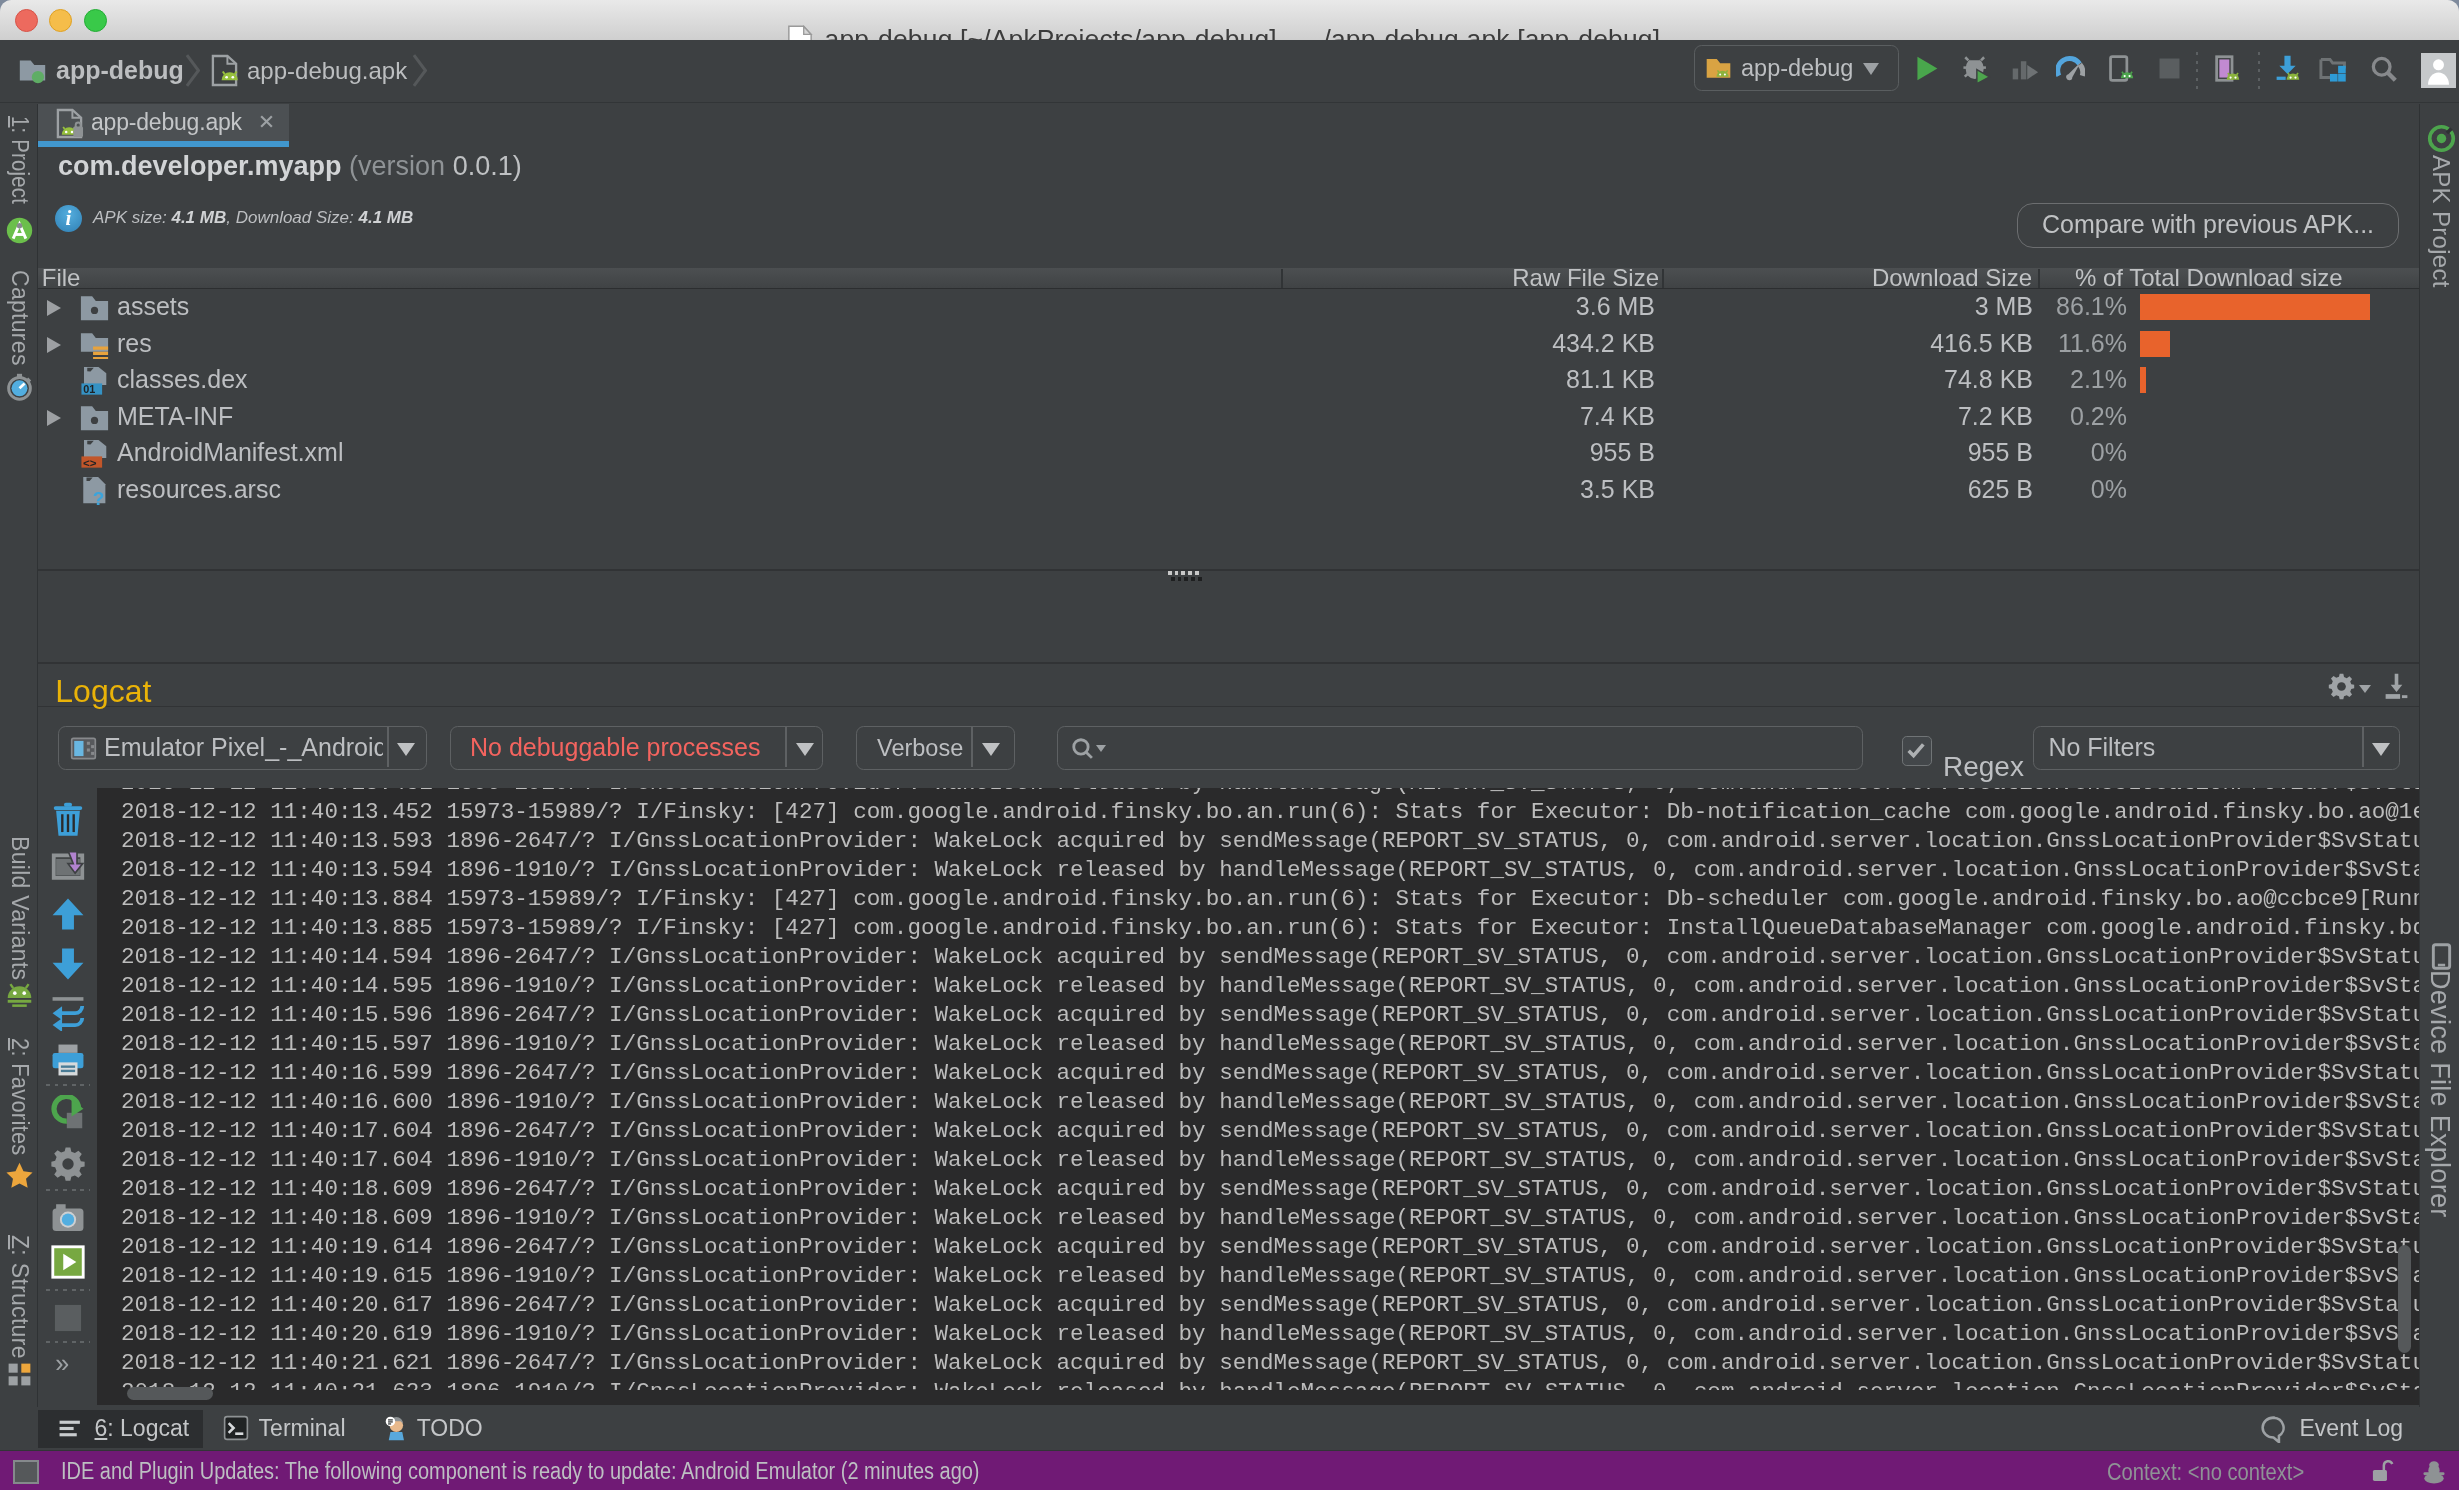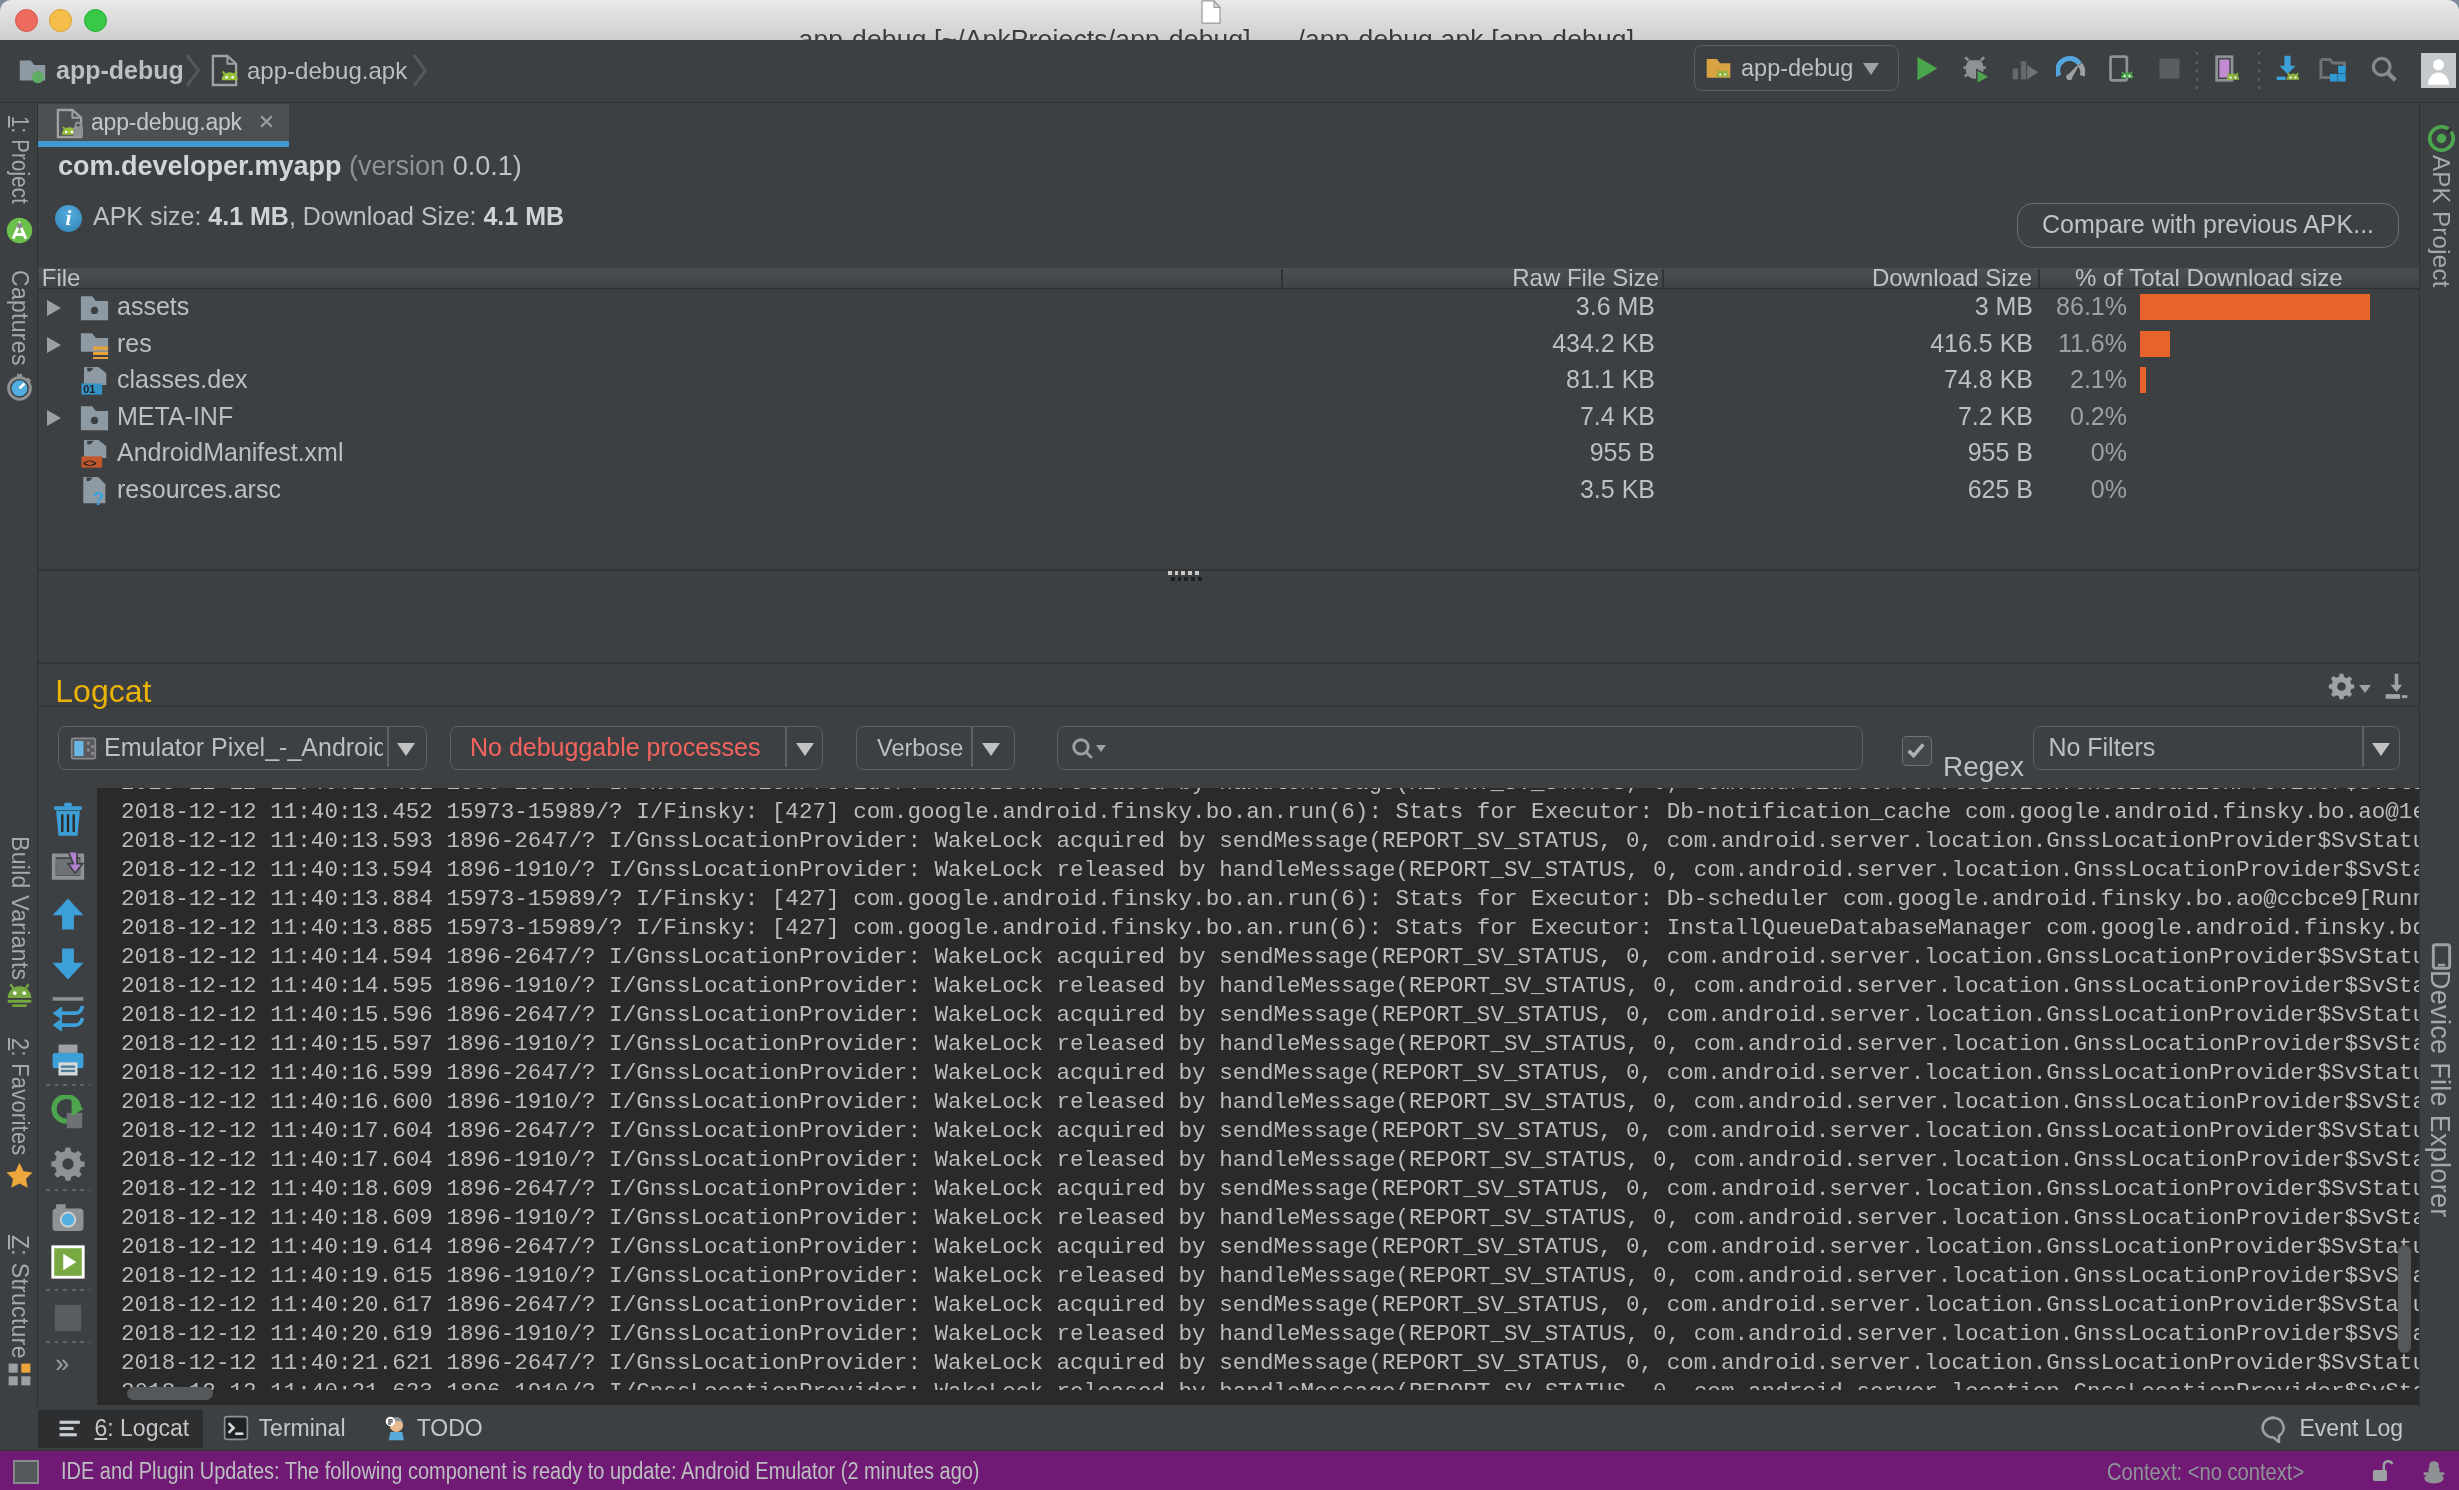--- a/index.html
+++ b/index.html
@@ -4,38 +4,38 @@
 <style>
 * { margin:0; padding:0; box-sizing:border-box; }
 html,body { width:2459px; height:1491px; overflow:hidden; background:#26292a; }
 body { position:relative; font-family:"Liberation Sans", sans-serif; color:#bdbfc2; }
 .abs { position:absolute; }
 
 #titlebar { left:0; top:0; width:2459px; height:40px;
   background:linear-gradient(#e9e9e9,#cfcfcf);
   border-radius:11.5px 11.5px 0 0; }
 .tl { position:absolute; top:8.6px; width:23px; height:23px; border-radius:50%; }
-#title-center { position:absolute; left:787px; top:0; height:55px; display:flex; align-items:center;flex-direction:column; }
+#title-center { position:absolute; left:787px; top:0; height:55px; display:flex; align-items:flex-end; }
 #title-text { font-size:26.4px; color:#3c3c3c; margin-left:11.5px; letter-spacing:0.2px; }
 
 #navbar { left:0; top:40px; width:2459px; height:63px; background:#3d4042; border-bottom:1.9px solid #323537; }
 .crumb { position:absolute; top:0; height:61px; display:flex; align-items:center; font-size:25px; color:#bcbec0; }
 .chev { position:absolute; top:13.4px; width:15.4px; height:35px; }
 .navico { position:absolute; top:14.4px; }
 
 #tabbar { left:38px; top:104px; width:2381px; height:42px; background:#3d4042; }
 #tab1 { position:absolute; left:0px; top:0px; width:251px; height:37px; background:#4c5053; display:flex; align-items:center; }
 #tab-underline { position:absolute; left:0; top:37px; width:251px; height:5.8px; background:#4197ce; }
 #tab-label { font-size:23px; letter-spacing:-0.2px; color:#c4c6c8; margin-left:53px; }
 #tab-close { position:absolute; right:13.4px; top:7.7px; width:19px; height:19px; }
 
 #pkg-line { left:58px; top:151px; font-size:27px; font-weight:bold; color:#d2d4d6; }
 #pkg-line .ver { font-weight:normal; color:#8f9396; }
 #pkg-line .vernum { font-weight:normal; color:#bfc1c3; }
-#apk-size-line { left:93px; top:202px; font-size:25px; color:#bdbfc2; }
+#apk-size-line { left:93px; top:208px; font-size:17px; color:#bdbfc2;font-style:italic; }
 #apk-size-line b { color:#d0d2d4; }
 #info-ico { left:55px; top:205px; width:27px; height:27px; border-radius:50%;
   background:radial-gradient(circle at 50% 35%, #55aede, #2f7fb4); color:#fff;
   font:italic bold 21px "Liberation Serif", serif; text-align:center; line-height:27px; }
 #cmp-btn { left:2017px; top:203px; width:382px; height:45px; border:1.9px solid #6c6e70; border-radius:16px;
   font-size:25px; color:#c0c2c4; text-align:center; line-height:41px; }
 
 #thead { left:38px; top:268px; width:2381px; height:21px; background:linear-gradient(#4c4f51,#404345);
   border-bottom:1px solid #2c2e30; font-size:24px; color:#c0c2c4; }
 .hsep { position:absolute; top:1px; width:1.9px; height:19px; background:#313436; }

